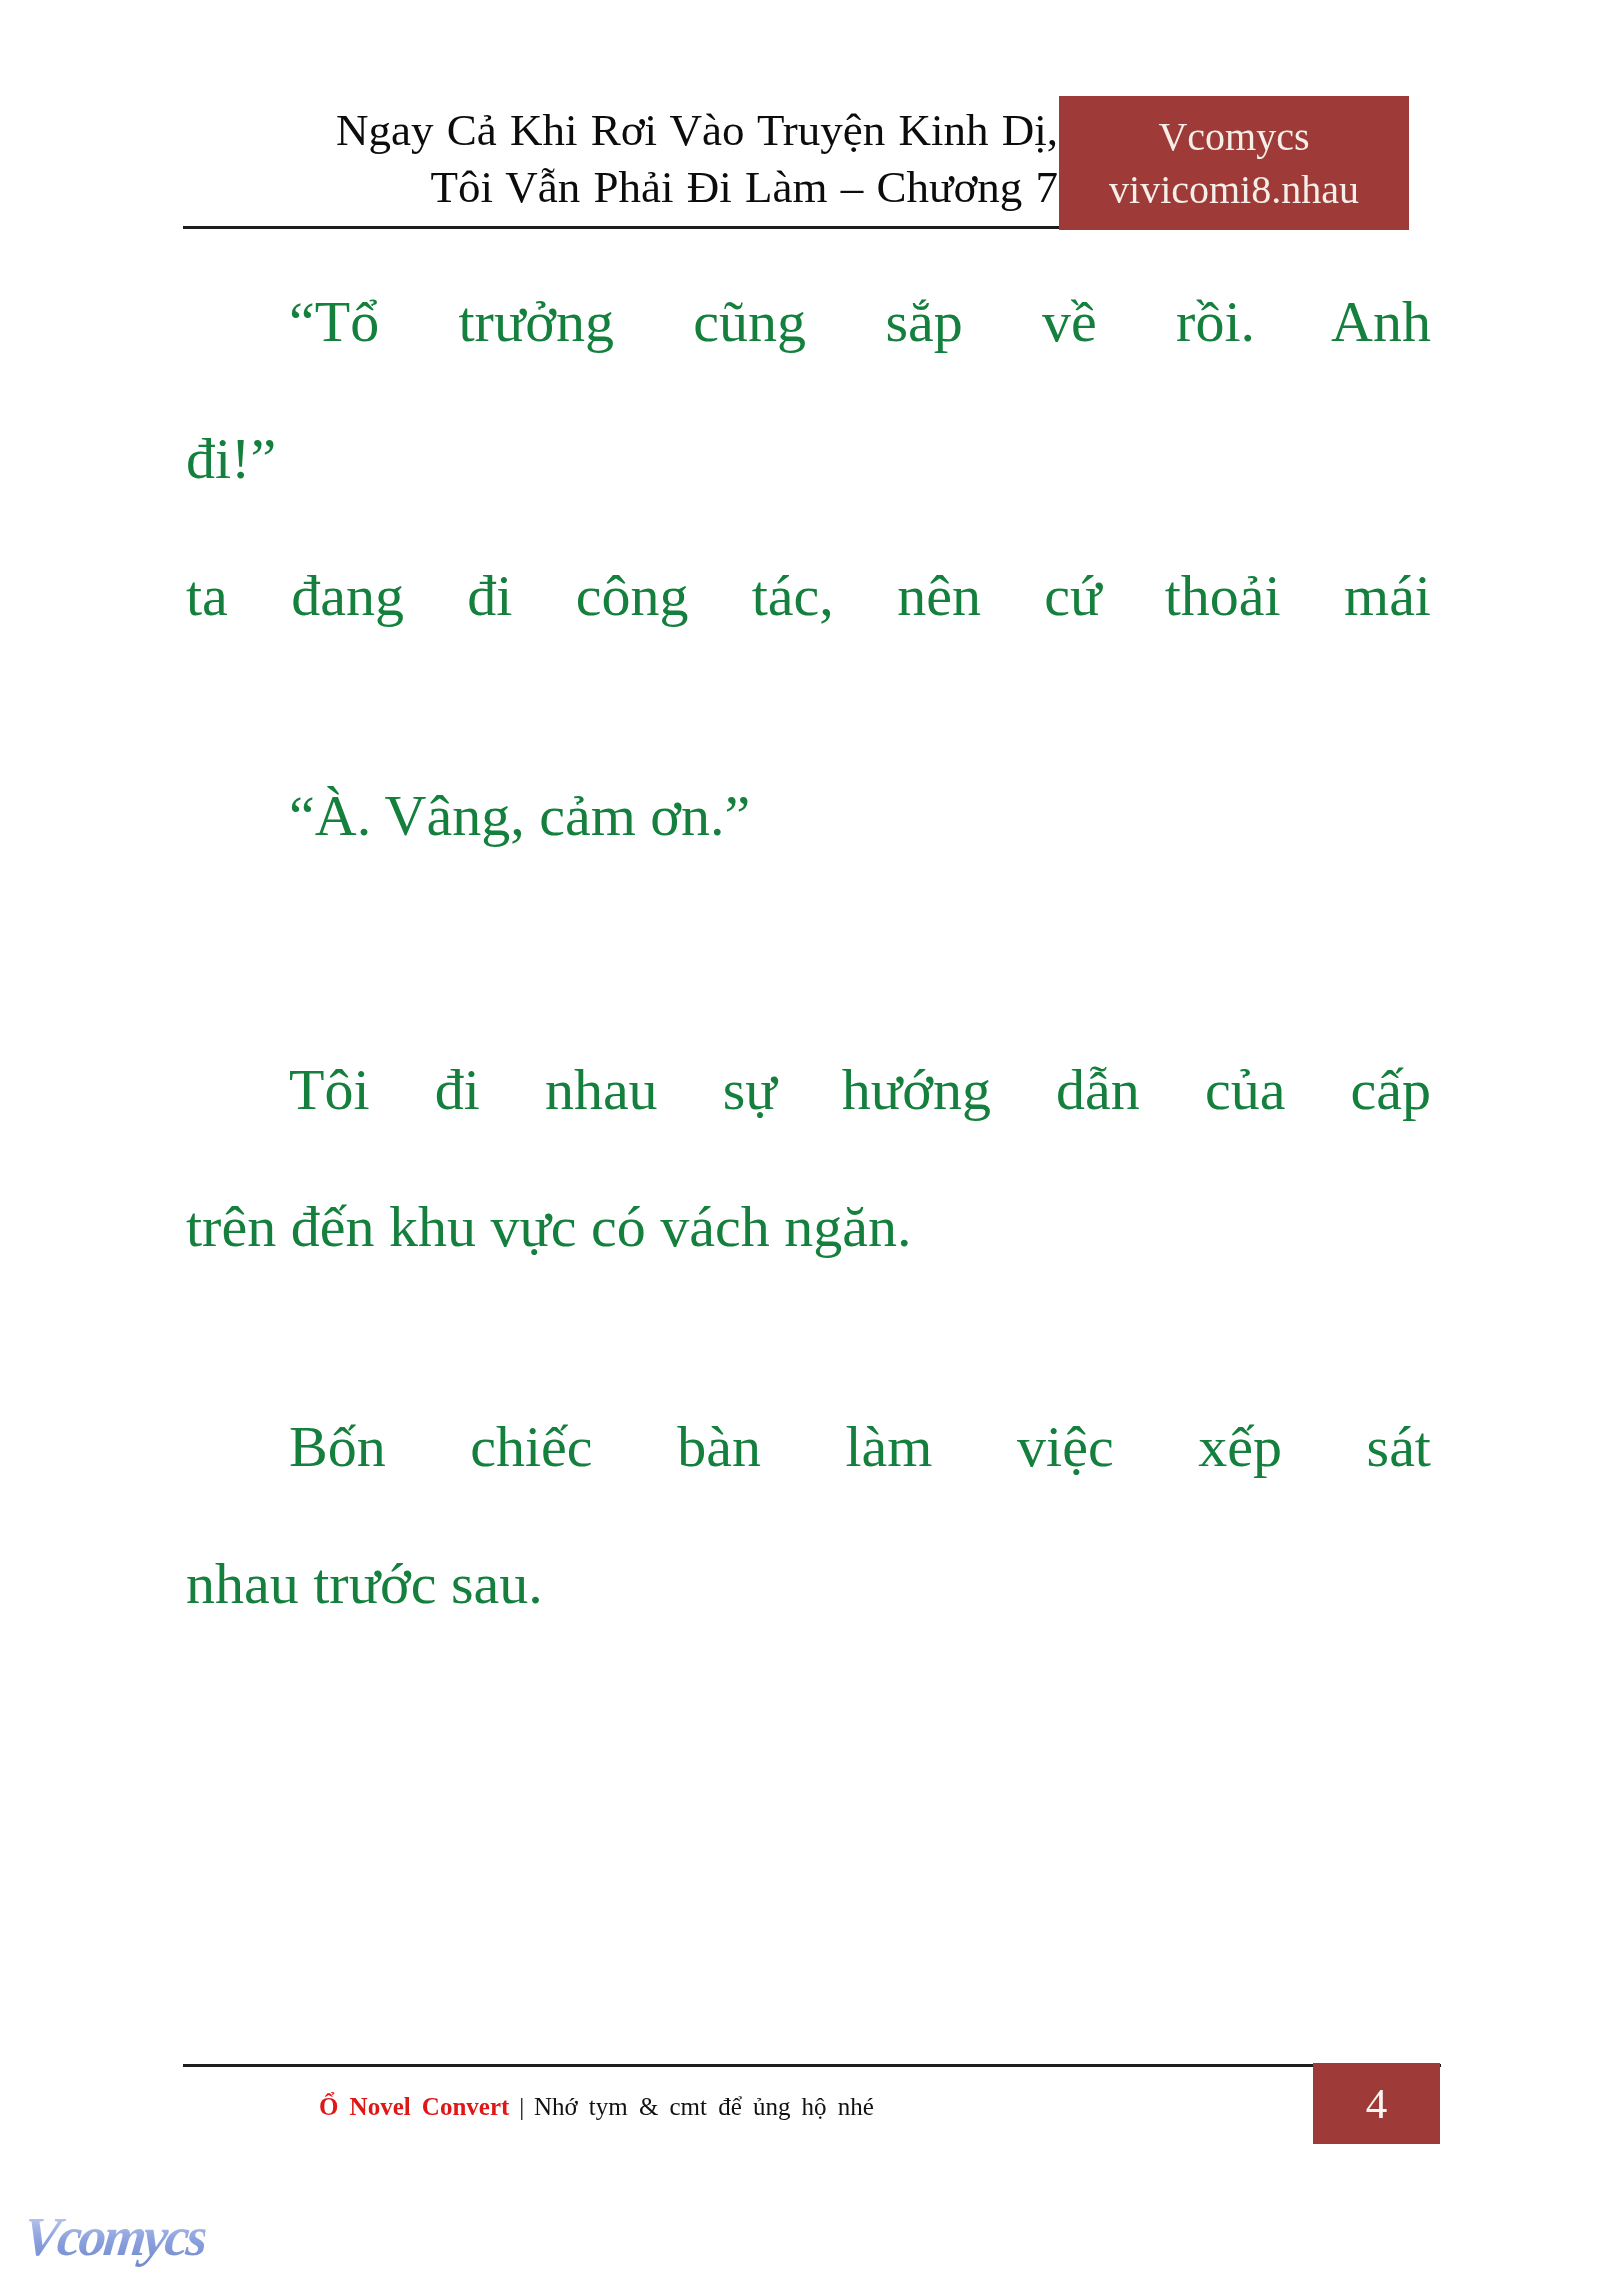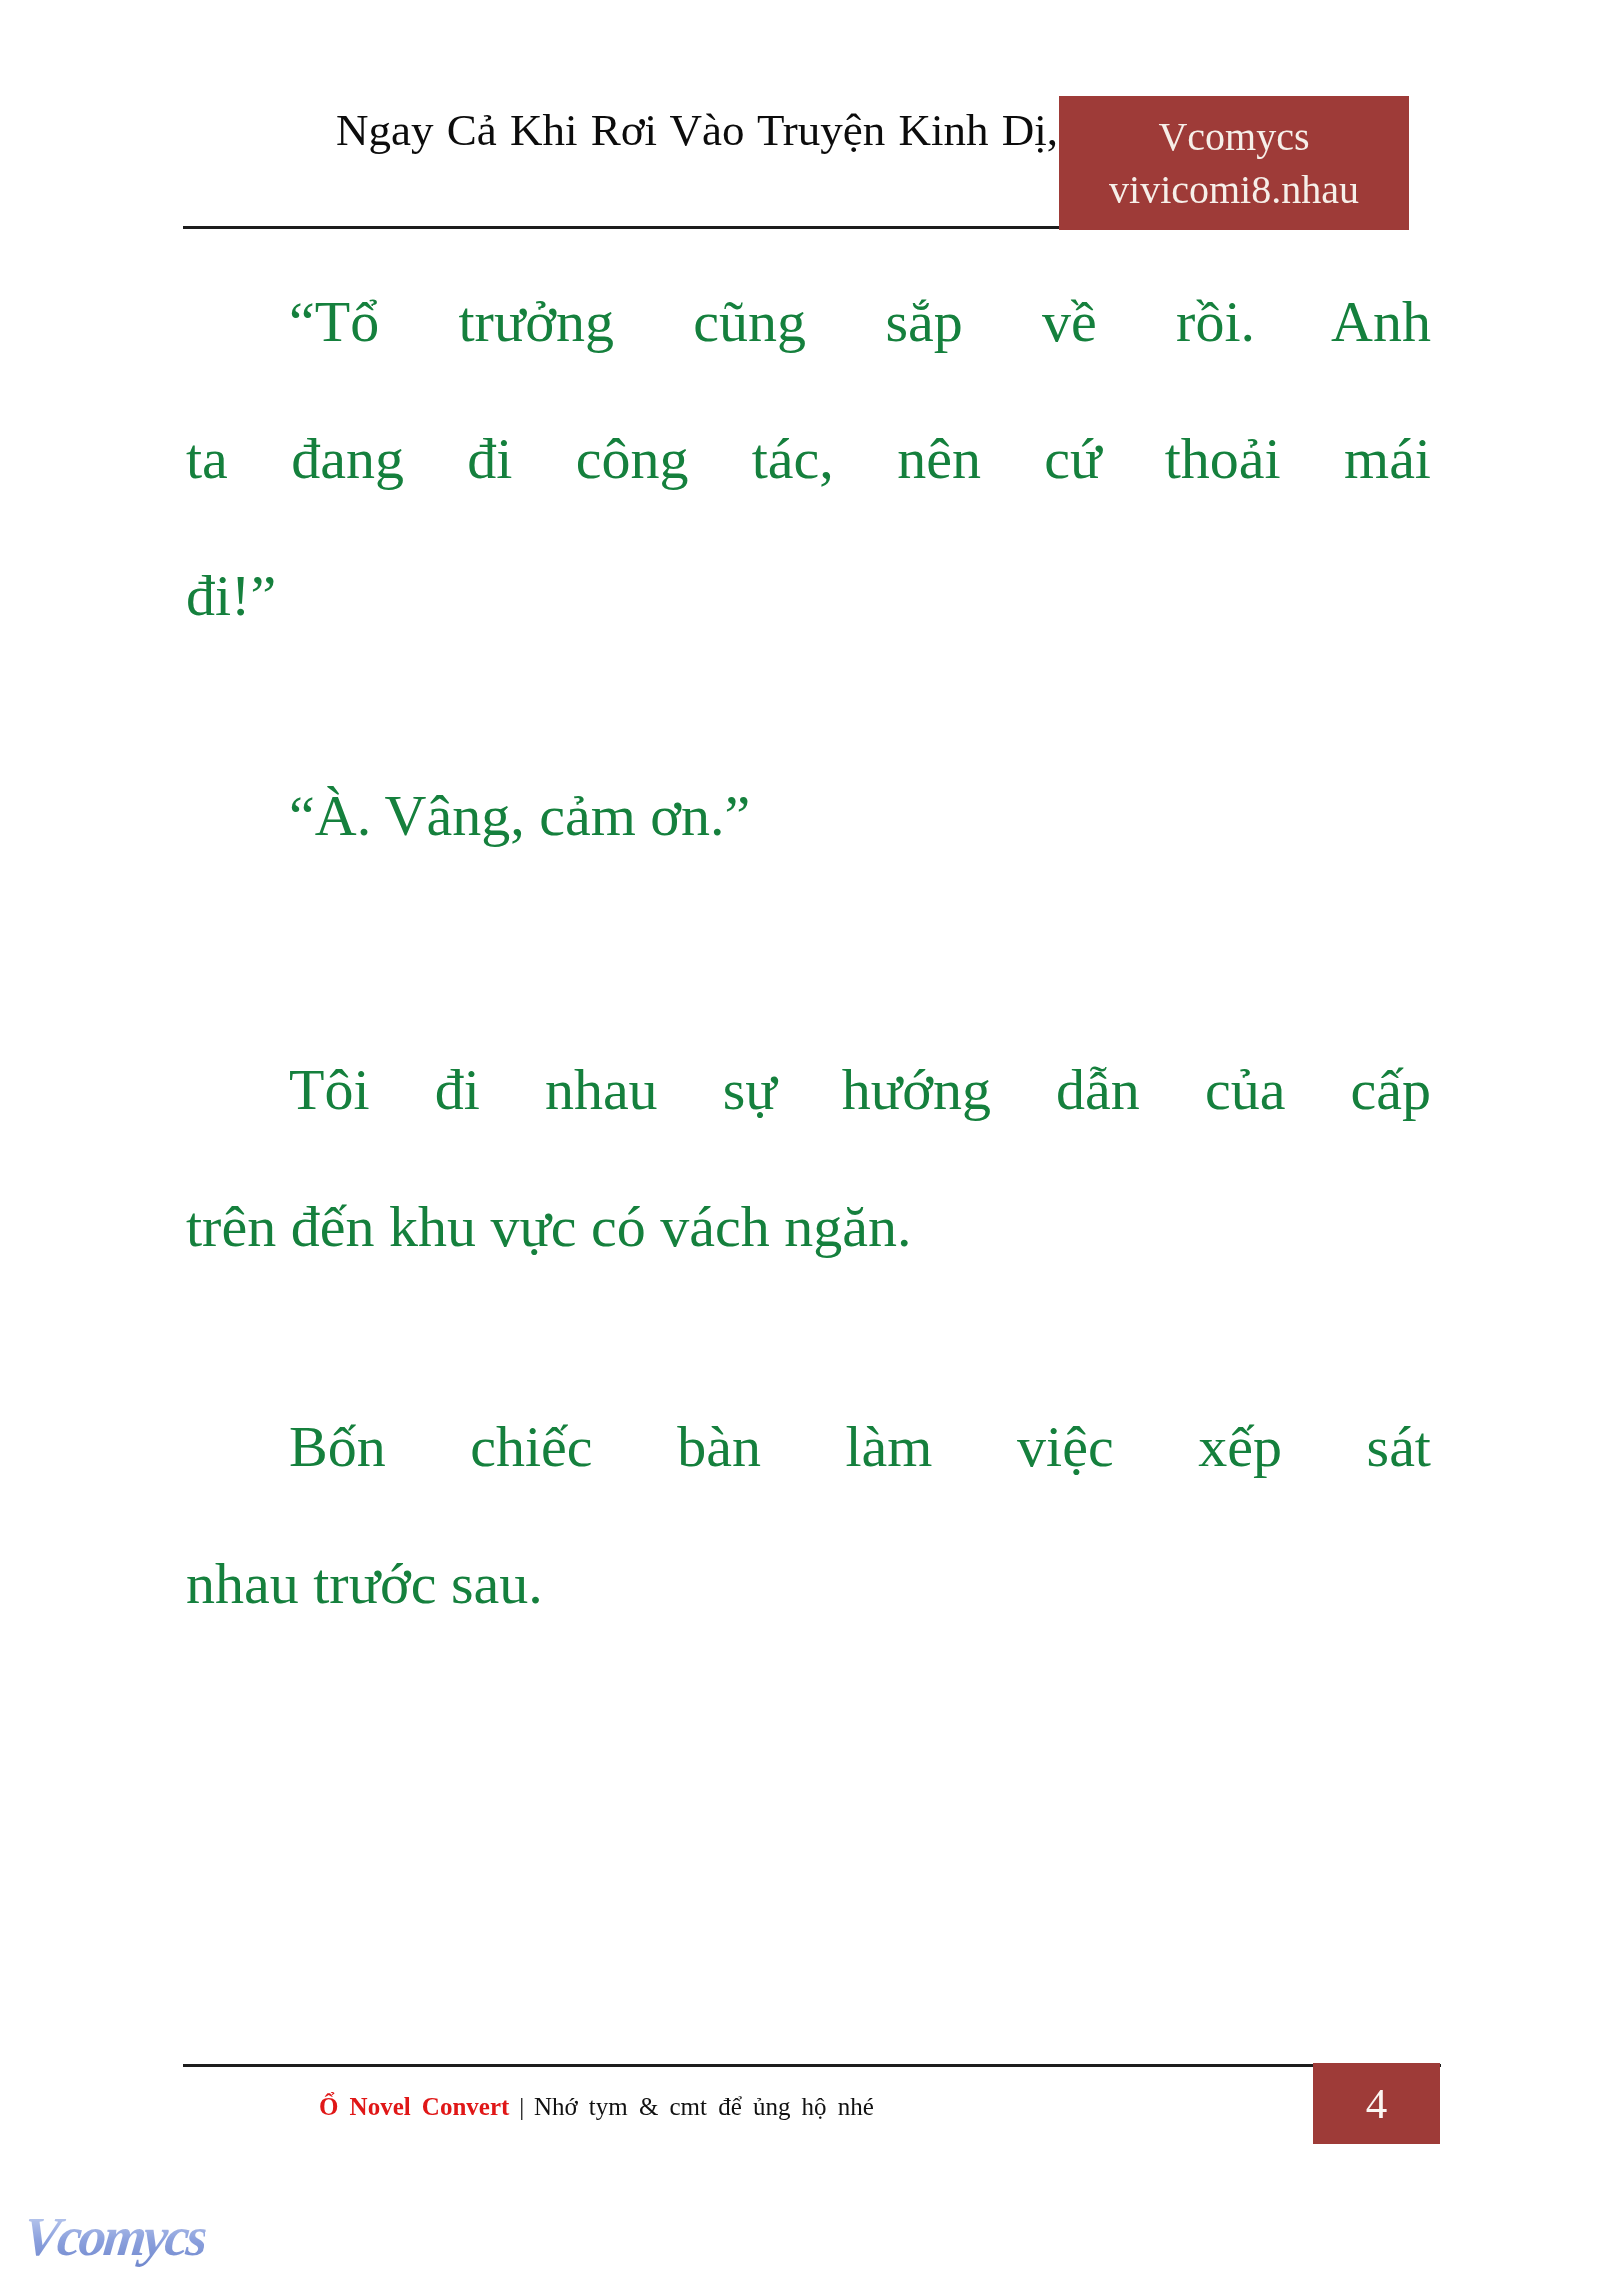--- a/index.html
+++ b/index.html
@@ -67,32 +67,33 @@
     }
   }
 </style>
 </head>
 <body>
 
 <div class="page">
 
   <div class="header-title">
     <div>Ngay Cả Khi Rơi Vào Truyện Kinh Dị,</div>
+    <div>Tôi Vẫn Phải Đi Làm – Chương 7</div>
   </div>
   <div class="header-rule"></div>
   <div class="header-badge" style="background: rgb(158, 59, 56); color: rgb(246, 239, 233);">
     <div>Vcomycs</div>
     <div>vivicomi8.nhau</div>
   </div>
 
   <div class="body-text">
       <div class="paragraph">
         <div class="line first">“Tổ trưởng cũng sắp về rồi. Anh</div>
+        <div class="line last">đi!”</div>
         <div class="line">ta đang đi công tác, nên cứ thoải mái</div>
-        <div class="line last">đi!”</div>
       </div>
       <div class="paragraph">
         <div class="line first last">“À. Vâng, cảm ơn.”</div>
       </div>
       <div class="paragraph">
         <div class="line first">Tôi đi nhau sự hướng dẫn của cấp</div>
         <div class="line last">trên đến khu vực có vách ngăn.</div>
       </div>
       <div class="paragraph">
         <div class="line first">Bốn chiếc bàn làm việc xếp sát</div>

